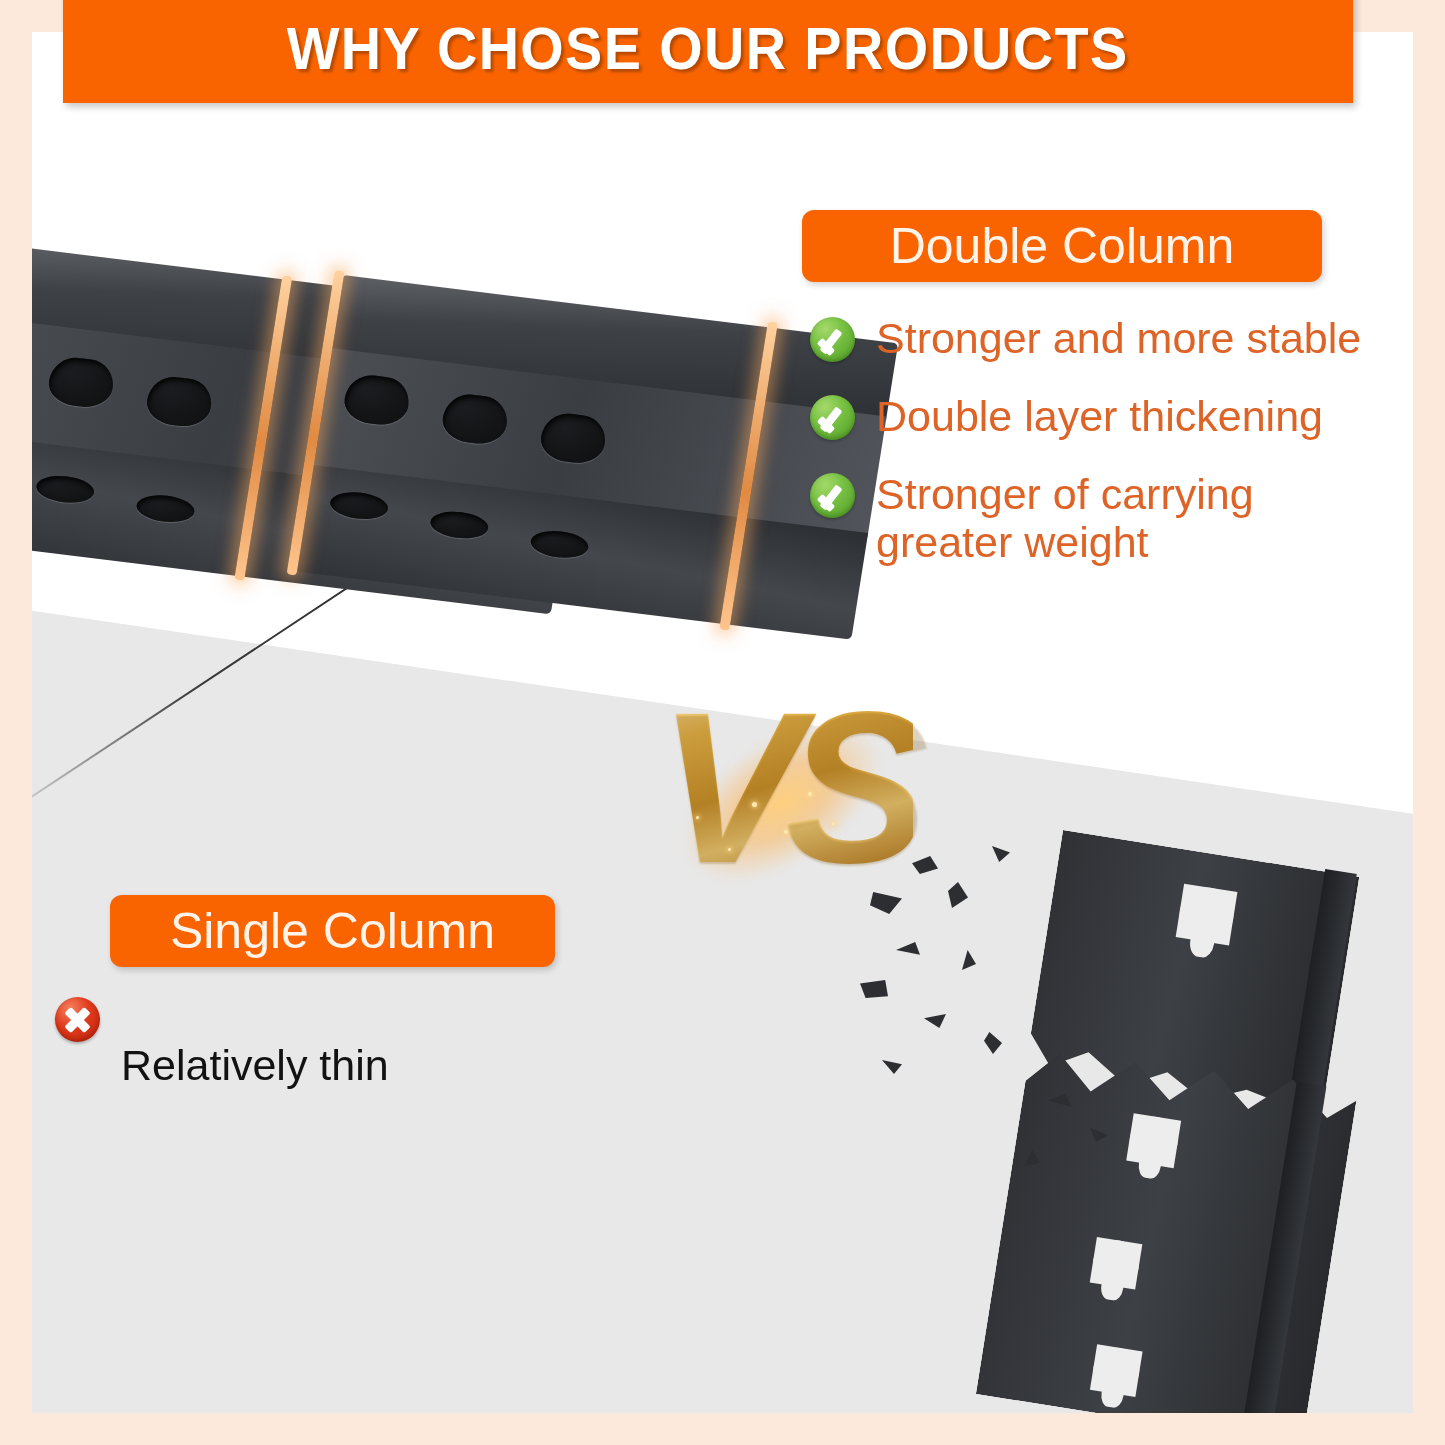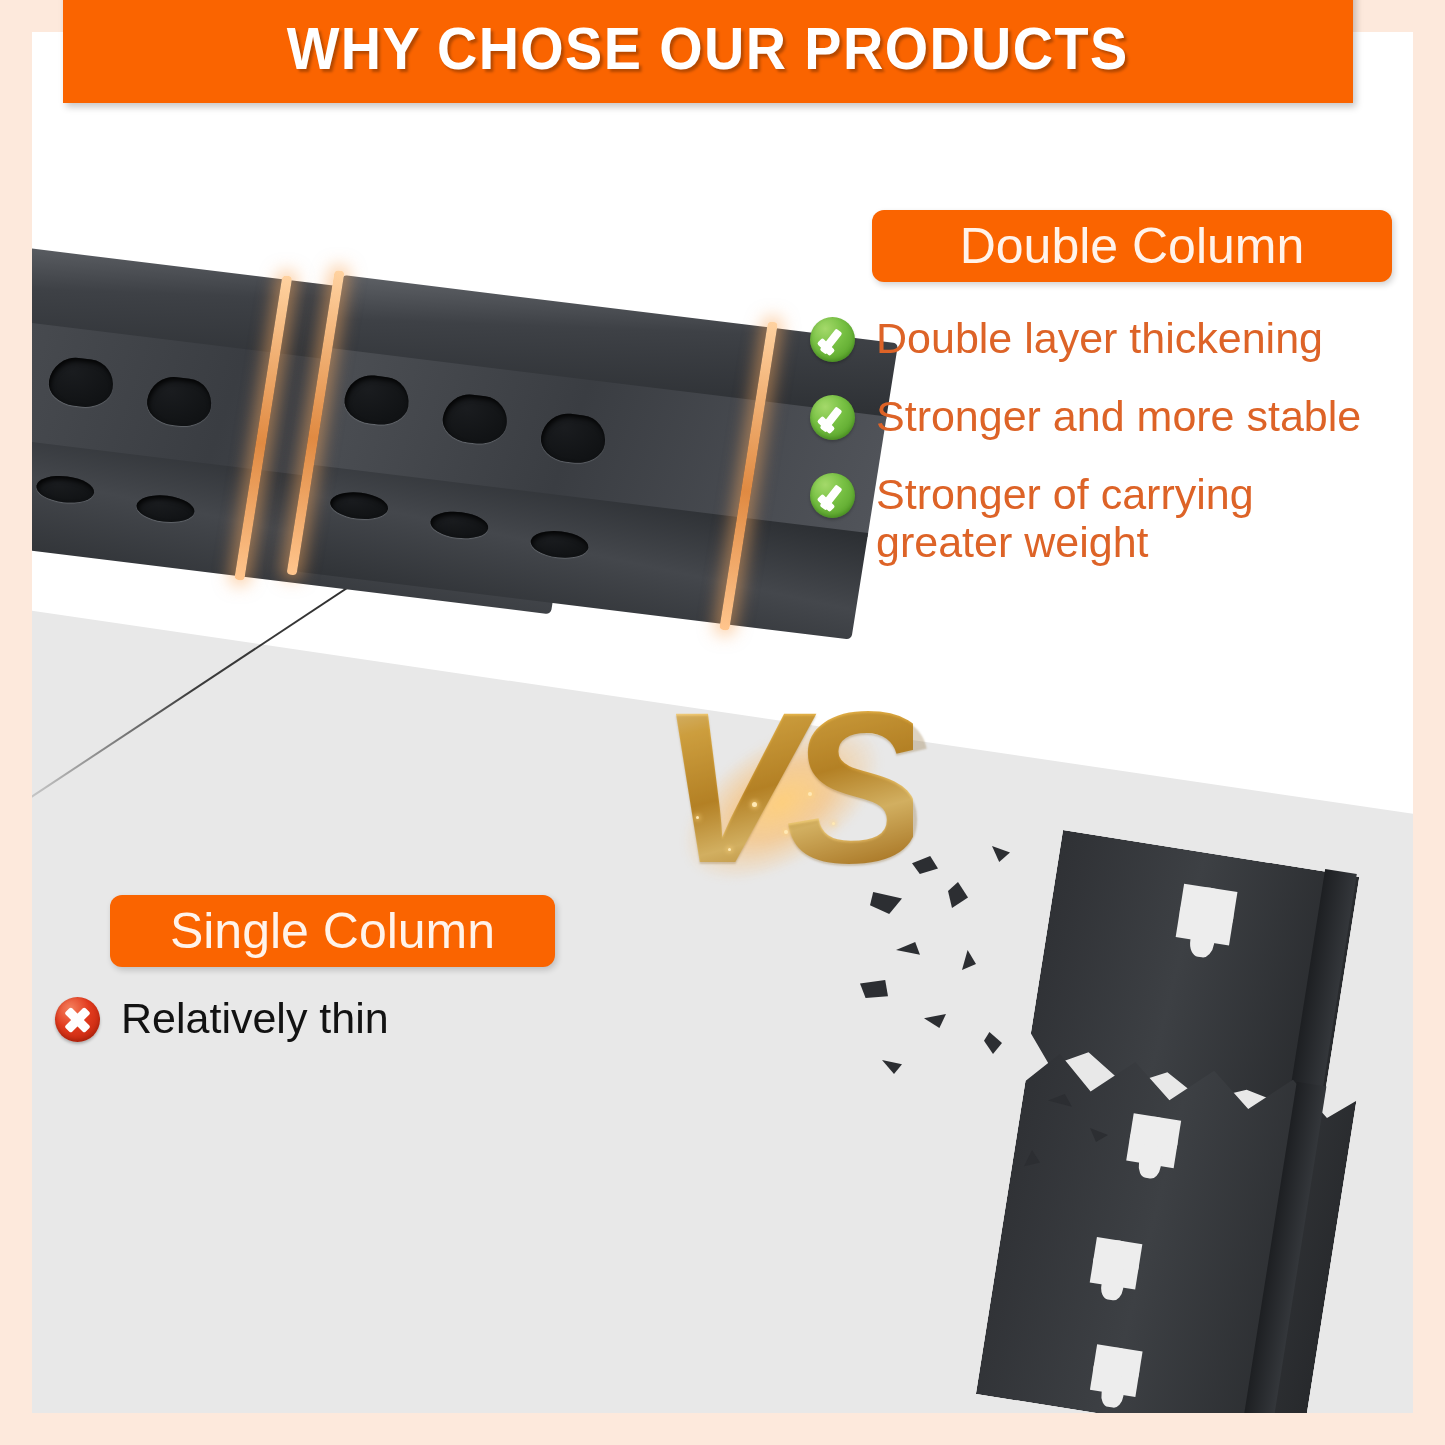--- a/index.html
+++ b/index.html
@@ -251,21 +251,21 @@
     align-items: center;
     justify-content: center;
   }
   .badge-label {
     color: #FFF3EA;
     font-size: 50px;
     font-weight: 400;
     white-space: nowrap;
   }
   .badge-double {
-    left: 840px;
+    left: 770px;
     top: 178px;
     width: 520px;
     height: 72px;
   }
   .badge-single {
     left: 78px;
     top: 863px;
     width: 445px;
     height: 72px;
   }
@@ -344,20 +344,21 @@
   .bullet-text {
     font-size: 43px;
     line-height: 1.12;
     white-space: pre-line;
   }
   .bullets-pro .bullet-text {
     color: #DD6327;
   }
   .bullets-con .bullet-text {
     color: #121212;
+    margin-top: 47px;
   }
 </style>
 </head>
 <body>
 
 <div id="page">
 
   <div class="card">
 
     <div class="gray-wedge"></div>
@@ -449,25 +450,25 @@
       <div class="shard" style="left:172px;top:318px;width:16px;height:18px;clip-path:polygon(50% 0%,100% 70%,0% 90%);"></div>
     </div>
 
     <div class="badge badge-double">
       <span class="badge-label">Double Column</span>
     </div>
 
     <div class="bullets bullets-pro">
       <div class="bullet">
         <span class="bullet-icon icon-check"></span>
-        <span class="bullet-text">Double layer thickening</span>
+        <span class="bullet-text">Stronger and more stable</span>
       </div>
       <div class="bullet">
         <span class="bullet-icon icon-check"></span>
-        <span class="bullet-text">Stronger and more stable</span>
+        <span class="bullet-text">Double layer thickening</span>
       </div>
       <div class="bullet">
         <span class="bullet-icon icon-check"></span>
         <span class="bullet-text">Stronger of carrying
 greater weight</span>
       </div>
     </div>
 
     <div class="badge badge-single">
       <span class="badge-label">Single Column</span>

